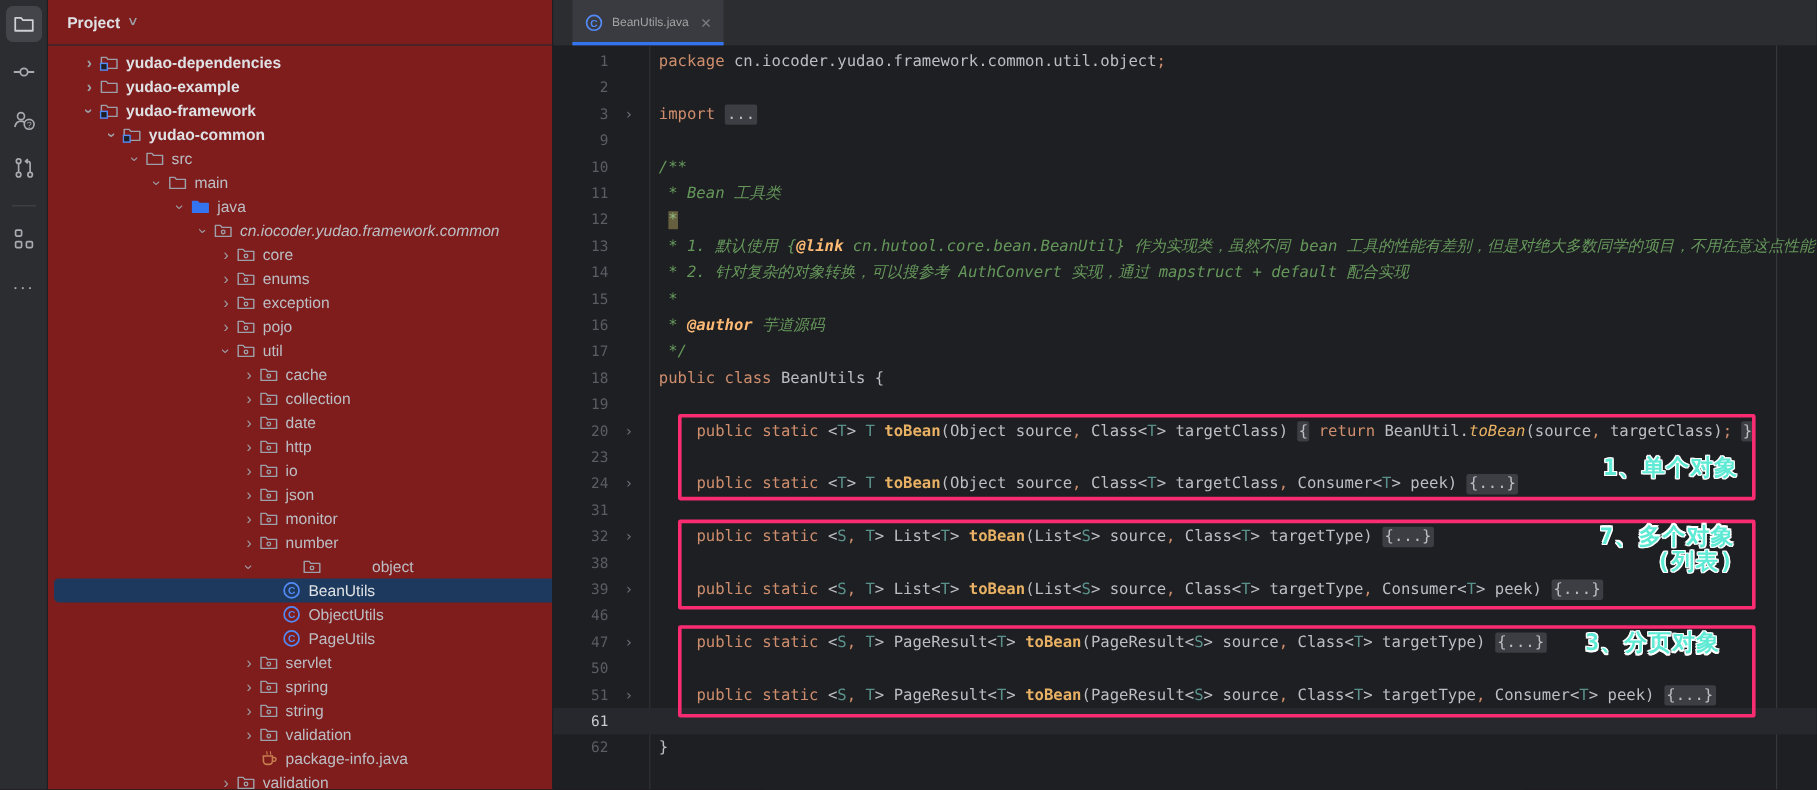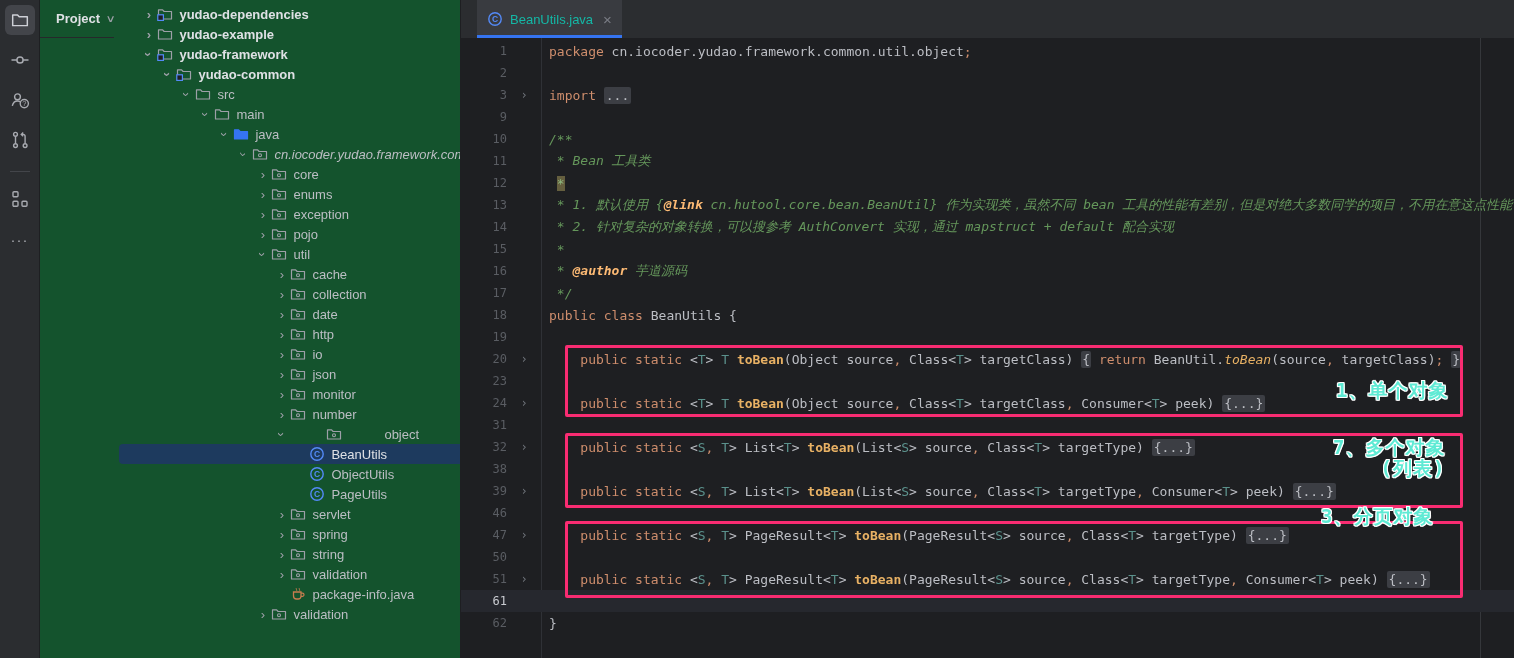--- a/index.html
+++ b/index.html
@@ -10,22 +10,22 @@
   
   .activity-bar { width:40px; background:#2B2D30; border-right:1px solid #1E1F22;
     display:flex; flex-direction:column; align-items:center; padding-top:5px; flex-shrink:0; }
   .act-item { width:30px; height:30px; margin-bottom:10px; display:flex;
     align-items:center; justify-content:center; border-radius:6px; cursor:pointer; }
   .act-item.active { background:#43454A; }
   .act-div { width:20px; height:1px; background:#43454A; margin:6px 0 12px 0; }
   .act-more { color:#A8AAB0; font-size:15px; letter-spacing:1px; }
 
   
-  .project-panel { width:421px; background:#14532d; flex-shrink:0; display:flex;
-    flex-direction:row; border-right:1px solid #1E1F22; }
+  .project-panel { width:421px; background:#7f1d1d; flex-shrink:0; display:flex;
+    flex-direction:column; border-right:1px solid #1E1F22; }
   .panel-header { height:38px; display:flex; align-items:center; padding-left:16px;
     border-bottom:1px solid #26282B; flex-shrink:0; }
   .panel-title { color:#DFE1E5; font-size:13px; font-weight:700; }
   .panel-chev { color:#9DA0A8; font-size:10px; margin-left:7px; transform:scaleX(1.4); }
   .tree { padding-top:4px; overflow:hidden; }
   .tree-row { height:20px; display:flex; align-items:center; color:#BCBEC4;
     font-size:13px; white-space:nowrap; cursor:pointer; }
   .tree-row.bold { color:#DFE1E5; font-weight:700; }
   .tree-row.selected { background:#1D3A5E; color:#DFE1E5; border-radius:4px 0 0 4px;
     margin-left:5px; }
@@ -36,21 +36,21 @@
 
   
   .editor { flex:1; display:flex; flex-direction:column; min-width:0; }
   .tab-bar { height:38px; background:#2B2D30; display:flex; align-items:stretch;
     flex-shrink:0; padding-left:16px; }
   .tab { display:flex; align-items:center; padding:0 10px; background:#393B40;
     position:relative; cursor:pointer; }
   .tab::after { content:""; position:absolute; left:0; right:0; bottom:0; height:3px;
     background:#3574F0; }
   .tab .t-ico { margin-right:7px; }
-  .tab-label { color:#14b8a6; font-size:13px; }
+  .tab-label { color:#a3a3a3; font-size:10px; }
   .tab-close { color:#7A7D85; font-size:15px; margin-left:10px; cursor:pointer; }
 
   .code-area { position:relative; flex:1; background:#1E1F22; padding-top:2px;
     font-family:"DejaVu Sans Mono","Liberation Mono",monospace; font-size:13px; }
   .gutter-sep { position:absolute; left:80px; top:0; bottom:0; width:1px;
     background:#2F3136; }
   .margin-guide { position:absolute; left:1019px; top:0; bottom:0; width:1px;
     background:#35373B; }
   .crow { height:22px; display:flex; align-items:center; white-space:pre;
     position:relative; }
@@ -78,21 +78,21 @@
   .box1 { top:307px; height:72px; }
   .box2 { top:395px; height:75px; }
   .box3 { top:483px; height:77px; }
   .ann { position:absolute; color:#5eead4; font-weight:700; font-size:19px;
     line-height:21px; pointer-events:none; letter-spacing:1px;
     text-shadow:1px 1px 0 #fff,-1px -1px 0 #fff,1px -1px 0 #fff,-1px 1px 0 #fff,
       0 1px 0 #fff,0 -1px 0 #fff,1px 0 0 #fff,-1px 0 0 #fff;text-align:right; }
   .ann1 { left:875px; top:342px; }
   .ann2 { left:872px; top:399px; }
   .ann2 span { display:block; }
-  .ann3 { left:860px; top:468px; }
+  .ann3 { left:860px; top:488px; }
 </style>
 </head>
 <body>
 
 <div class="app">
 
   <div class="activity-bar">
       <div class="act-item active">
         <svg width="18" height="18" viewBox="0 0 16 16">
           <path d="M1.5 3.5h4.3l1.5 1.7h7.2V13H1.5Z" fill="none" stroke="#CED0D6" stroke-width="1.3" stroke-linejoin="round"></path>

